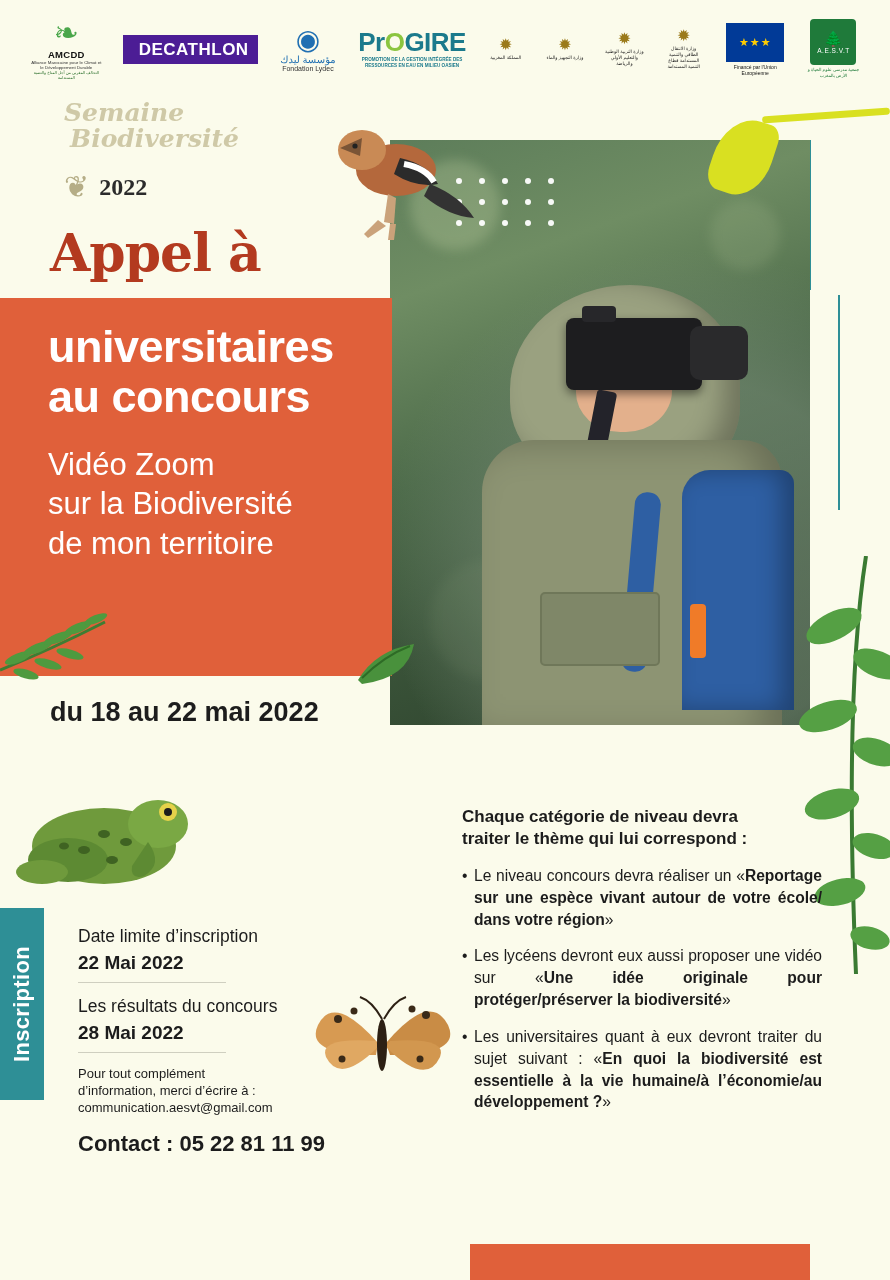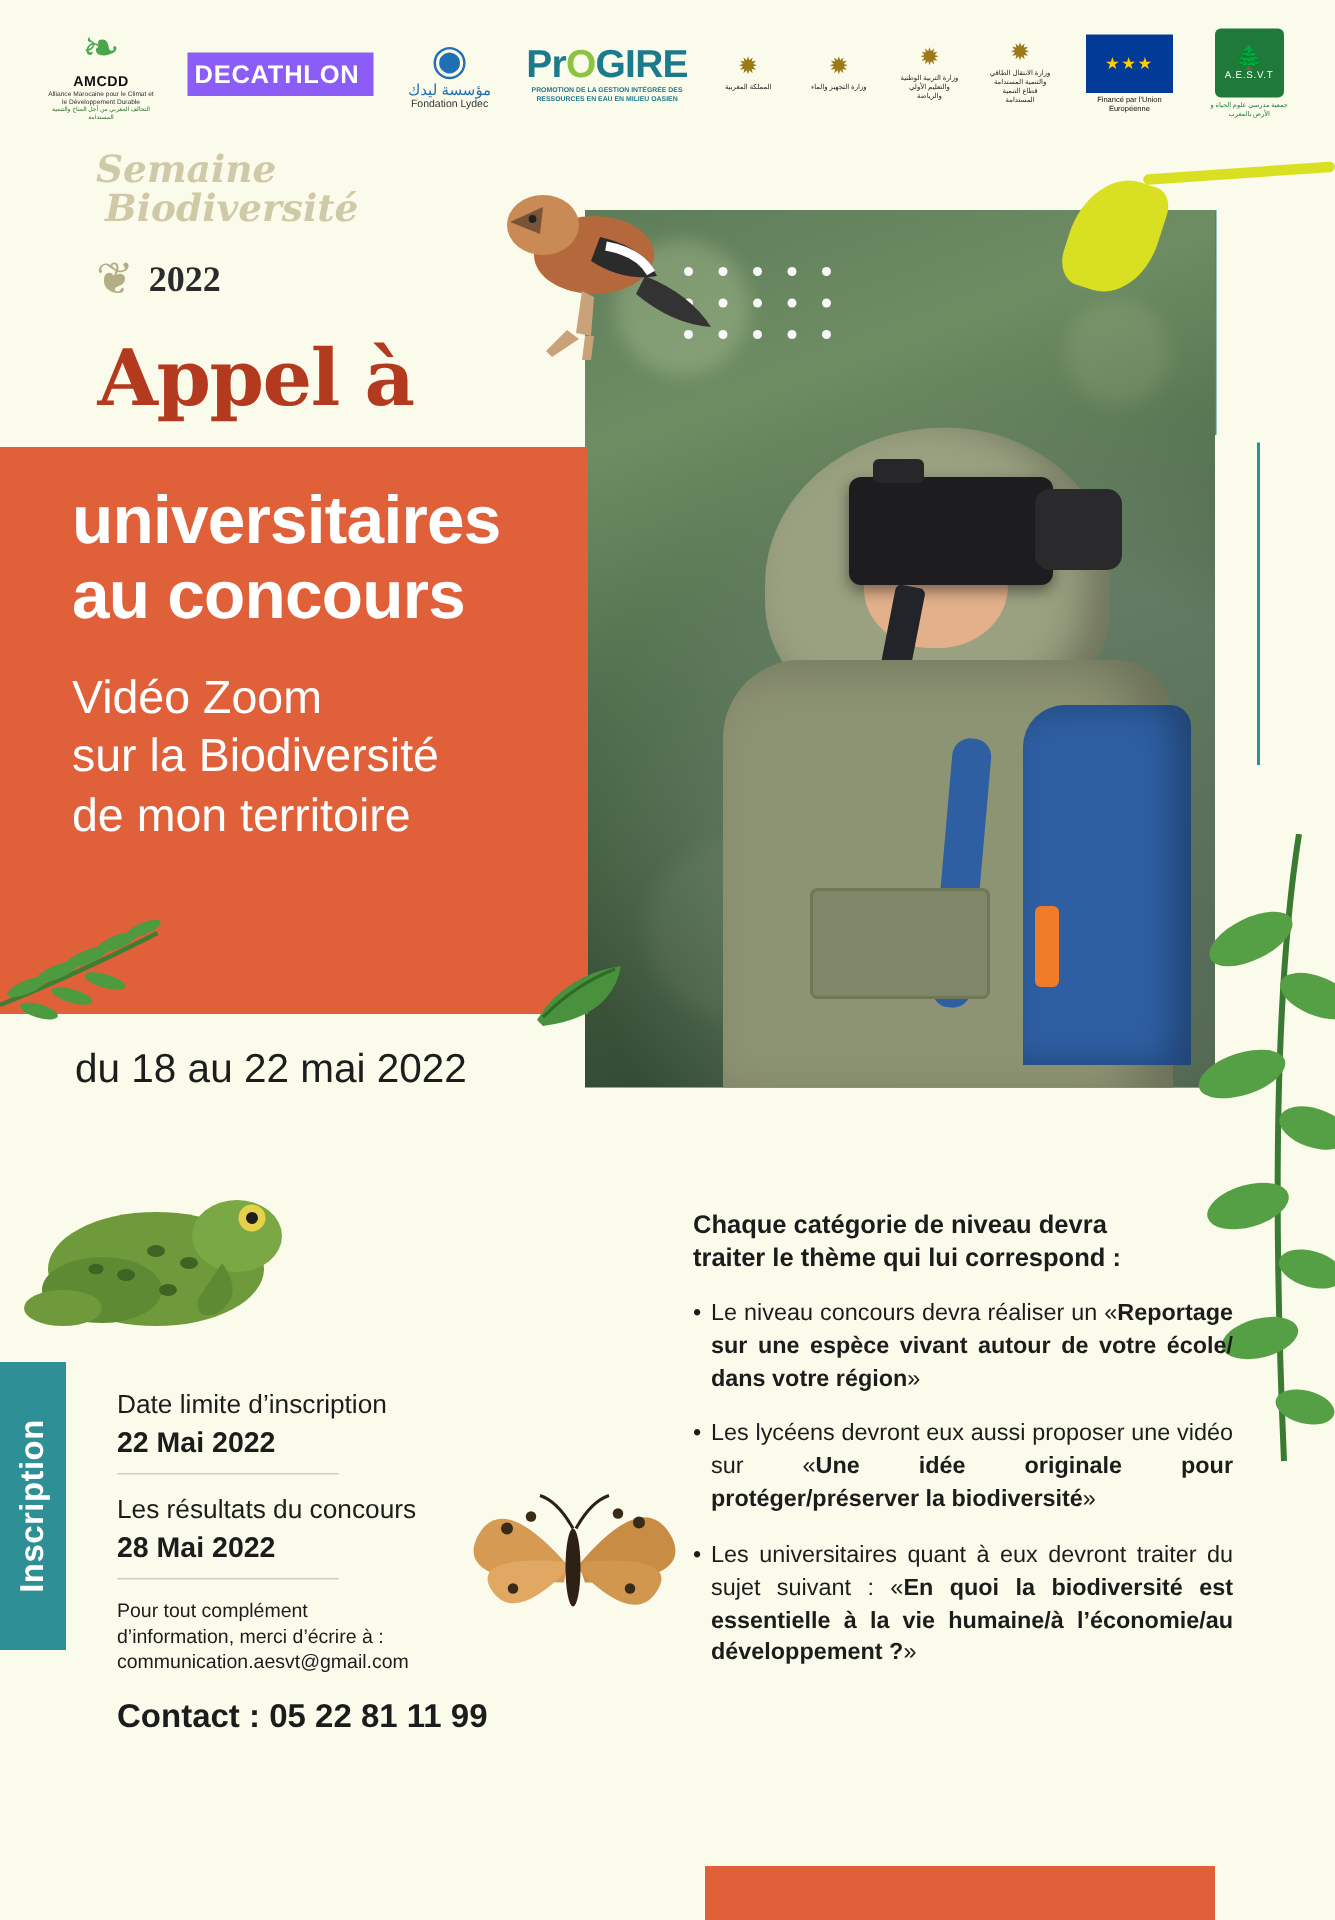--- a/index.html
+++ b/index.html
@@ -29,23 +29,23 @@
   .logo-amcdd { width: 96px; }
   .logo-amcdd .mark {
     font-size: 30px; color: #4aa64a; line-height: 1;
     font-family: "DejaVu Sans", sans-serif;
   }
   .logo-amcdd .t1 { font-size: 9.5px; font-weight: bold; color: #111; letter-spacing: .3px; margin-top: 1px; }
   .logo-amcdd .t2 { font-size: 4.4px; color: #333; text-align: center; line-height: 1.25; }
   .logo-amcdd .t3 { font-size: 4px; color: #2a6e2a; text-align: center; line-height: 1.2; }
 
   .logo-decathlon {
-    background: #8b5cf6; color: #fff; font-weight: bold;
+    background: #4c1d95; color: #fff; font-weight: bold;
     font-size: 17px; letter-spacing: .5px;
-    padding: 5px 9px 4px 5px;
+    padding: 5px 9px 4px 16px;
   }
 
   .logo-lydec { width: 80px; }
   .logo-lydec .mark { font-size: 28px; color: #1f6fb2; line-height: 1; }
   .logo-lydec .ar { font-size: 10px; color: #1f6fb2; direction: rtl; }
   .logo-lydec .fr { font-size: 7px; color: #333; }
 
   .logo-progire { width: 120px; text-align: center; }
   .logo-progire .name { font-size: 26px; font-weight: bold; color: #1b7a8c; line-height: 1; letter-spacing: -.5px; }
   .logo-progire .name .o { color: #8bc53f; }
@@ -178,34 +178,34 @@
     display: flex; align-items: center; gap: 10px;
   }
   .year-row .seed { font-size: 30px; color: #b5ad86; line-height: 1; }
   .year-row .yr {
     font-size: 24px; font-weight: bold; color: #2b2b2b;
     font-family: "Liberation Serif", serif;
   }
   .appel {
     position: absolute; left: 50px; top: 222px; z-index: 22;
     font-family: "DejaVu Serif", serif; font-weight: bold;
-    font-size: 52px; color: #b33a1f; letter-spacing: -1px; margin-left: 15px;
+    font-size: 52px; color: #b33a1f; letter-spacing: -1px;
   }
   .hero-lines {
     position: absolute; left: 48px; top: 322px; z-index: 22; color: #fff;
   }
   .hero-lines .big {
     font-size: 45px; font-weight: bold; line-height: 1.12; letter-spacing: -.5px;
   }
   .hero-lines .sub {
     margin-top: 22px; font-size: 31px; font-weight: normal; line-height: 1.28;
   }
   .dates {
     position: absolute; left: 50px; top: 697px; z-index: 22;
-    font-size: 27px; font-weight: normal; color: #1d1d1d;
+    font-size: 27px; font-weight: bold; color: #1d1d1d;
   }
 
   
   .bird {
     position: absolute; left: 300px; top: 108px; width: 180px; height: 160px; z-index: 25;
   }
   .frog {
     position: absolute; left: 8px; top: 768px; width: 182px; height: 128px; z-index: 25;
   }
   .butterfly {

